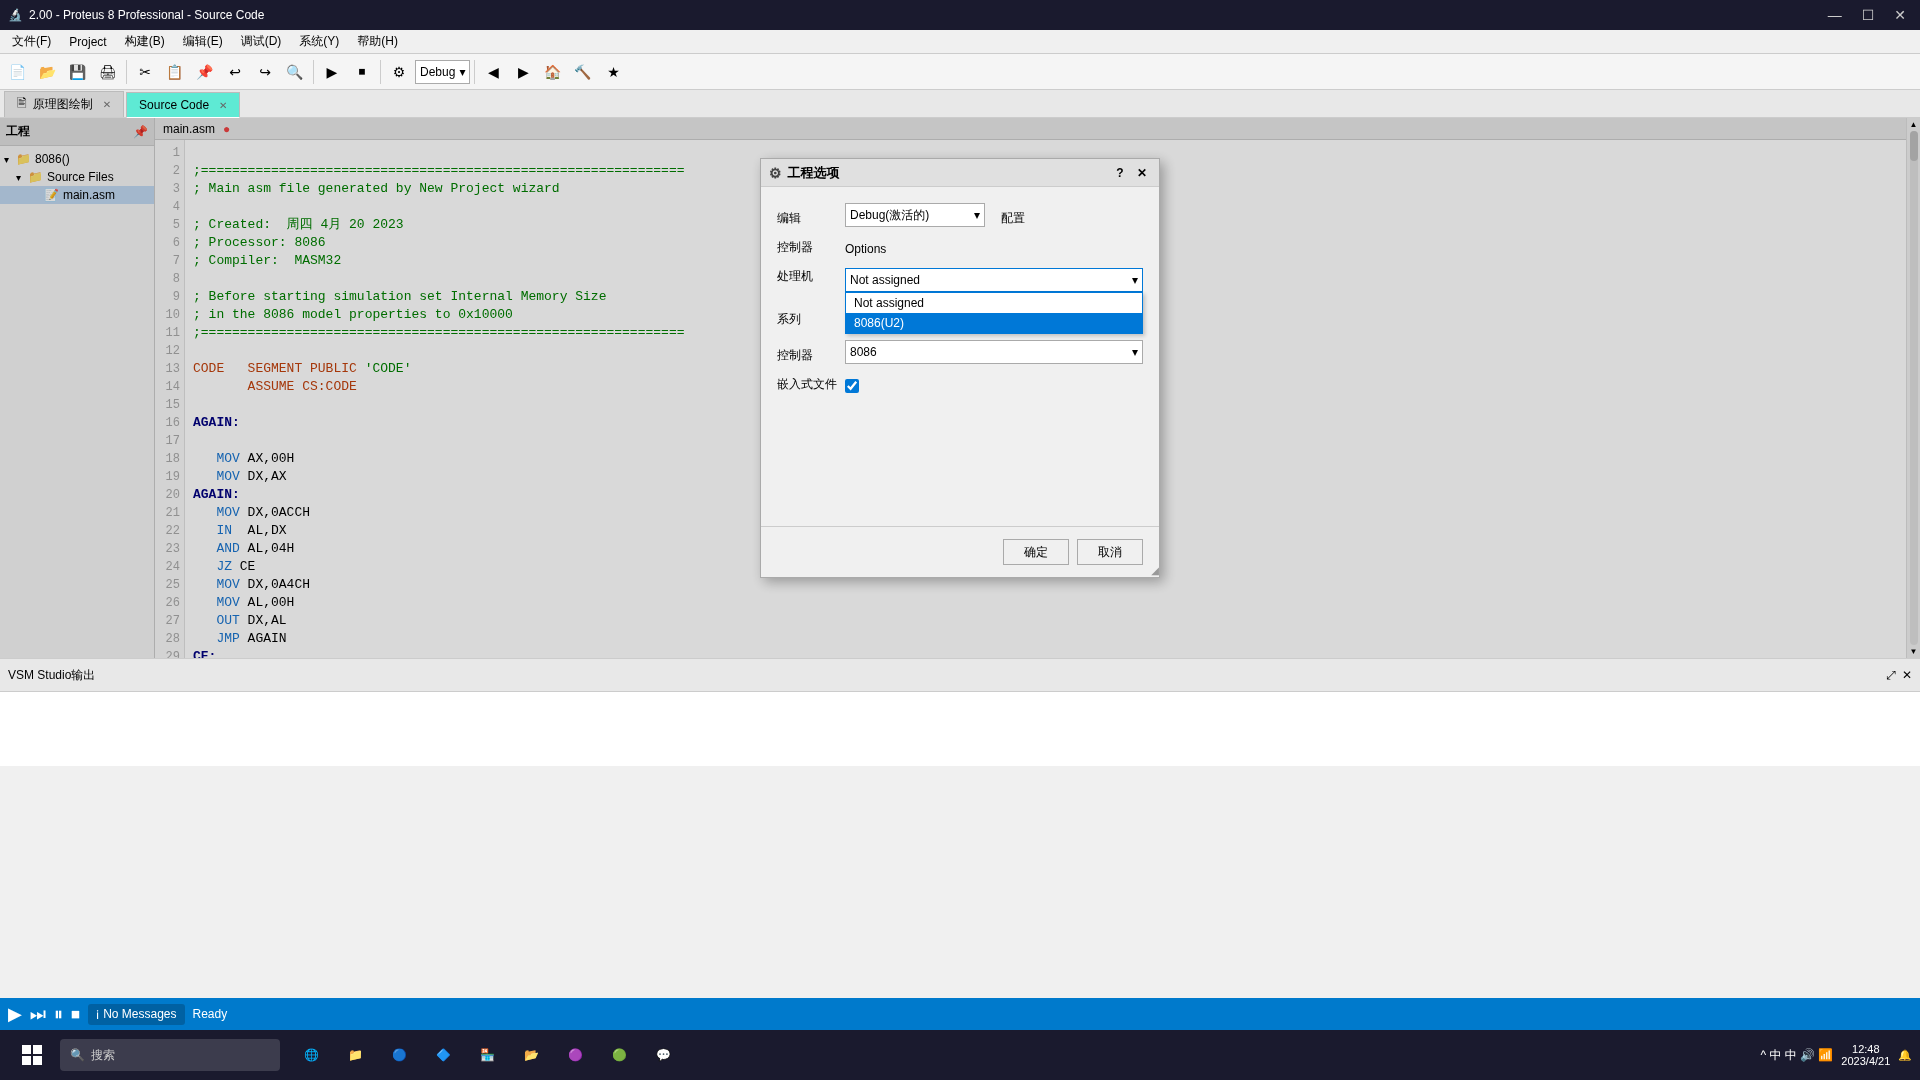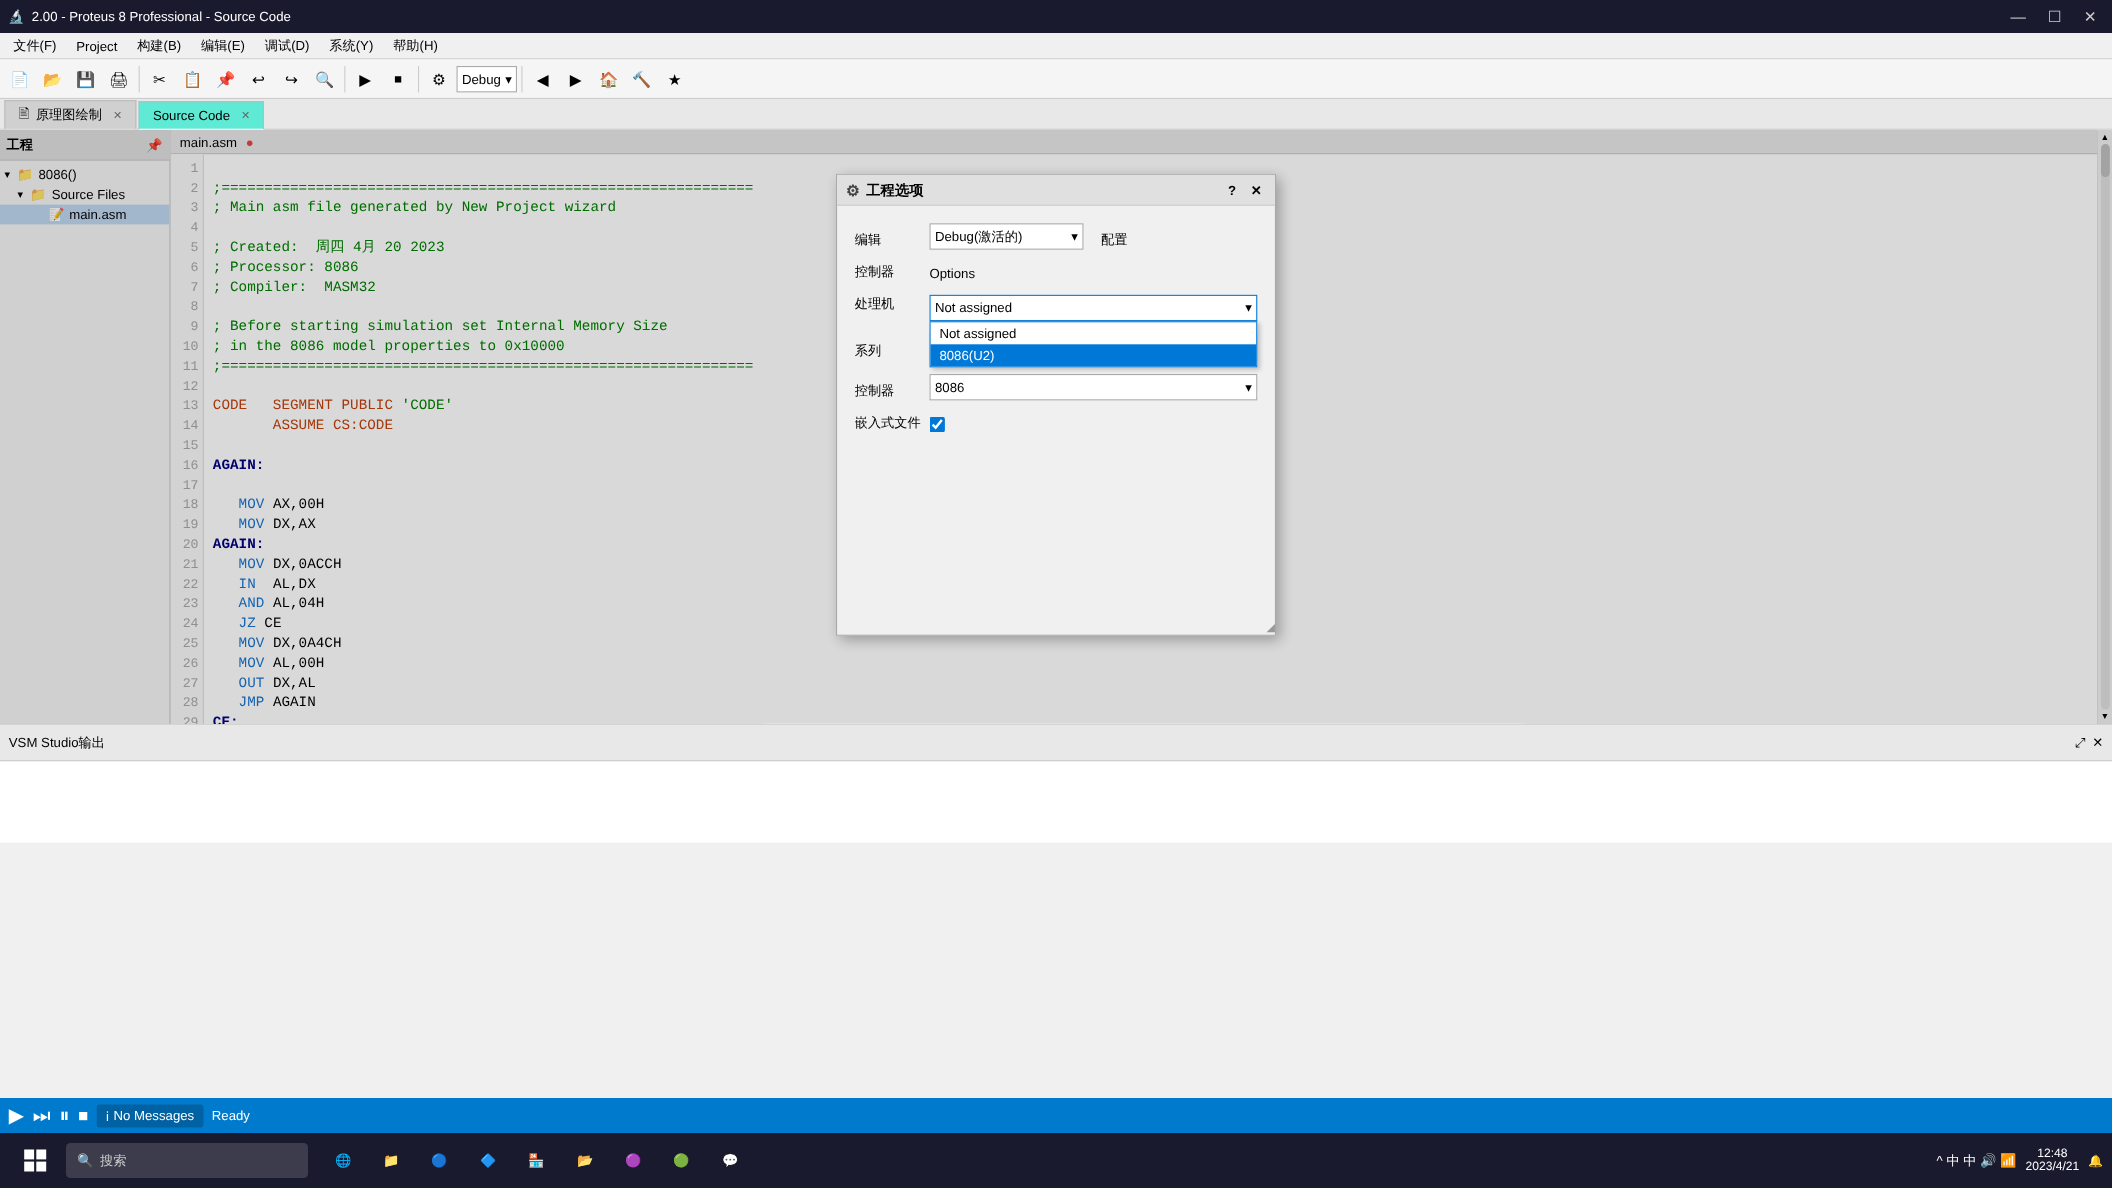--- a/index.html
+++ b/index.html
@@ -430,20 +430,24 @@
 
         <div class="modal-row">
           <span class="modal-label">嵌入式文件</span>
           <div class="checkbox-wrapper">
             <input type="checkbox" class="modal-checkbox" checked="" style="">
           </div>
         </div>
 
       </div>
 
+      <div class="modal-footer">
+        <button class="modal-btn">确定</button>
+        <button class="modal-btn">取消</button>
+      </div>
 
       <div style="position: absolute; bottom: 0; right: 0; width: 12px; height: 12px; cursor: se-resize; font-size: 10px; color: #999; text-align: right;">◢</div>
     </div>
   </div>
 
 </div>
 
 <div class="bottom-panel">
   <div class="bottom-header">
     <span>VSM Studio输出</span>

